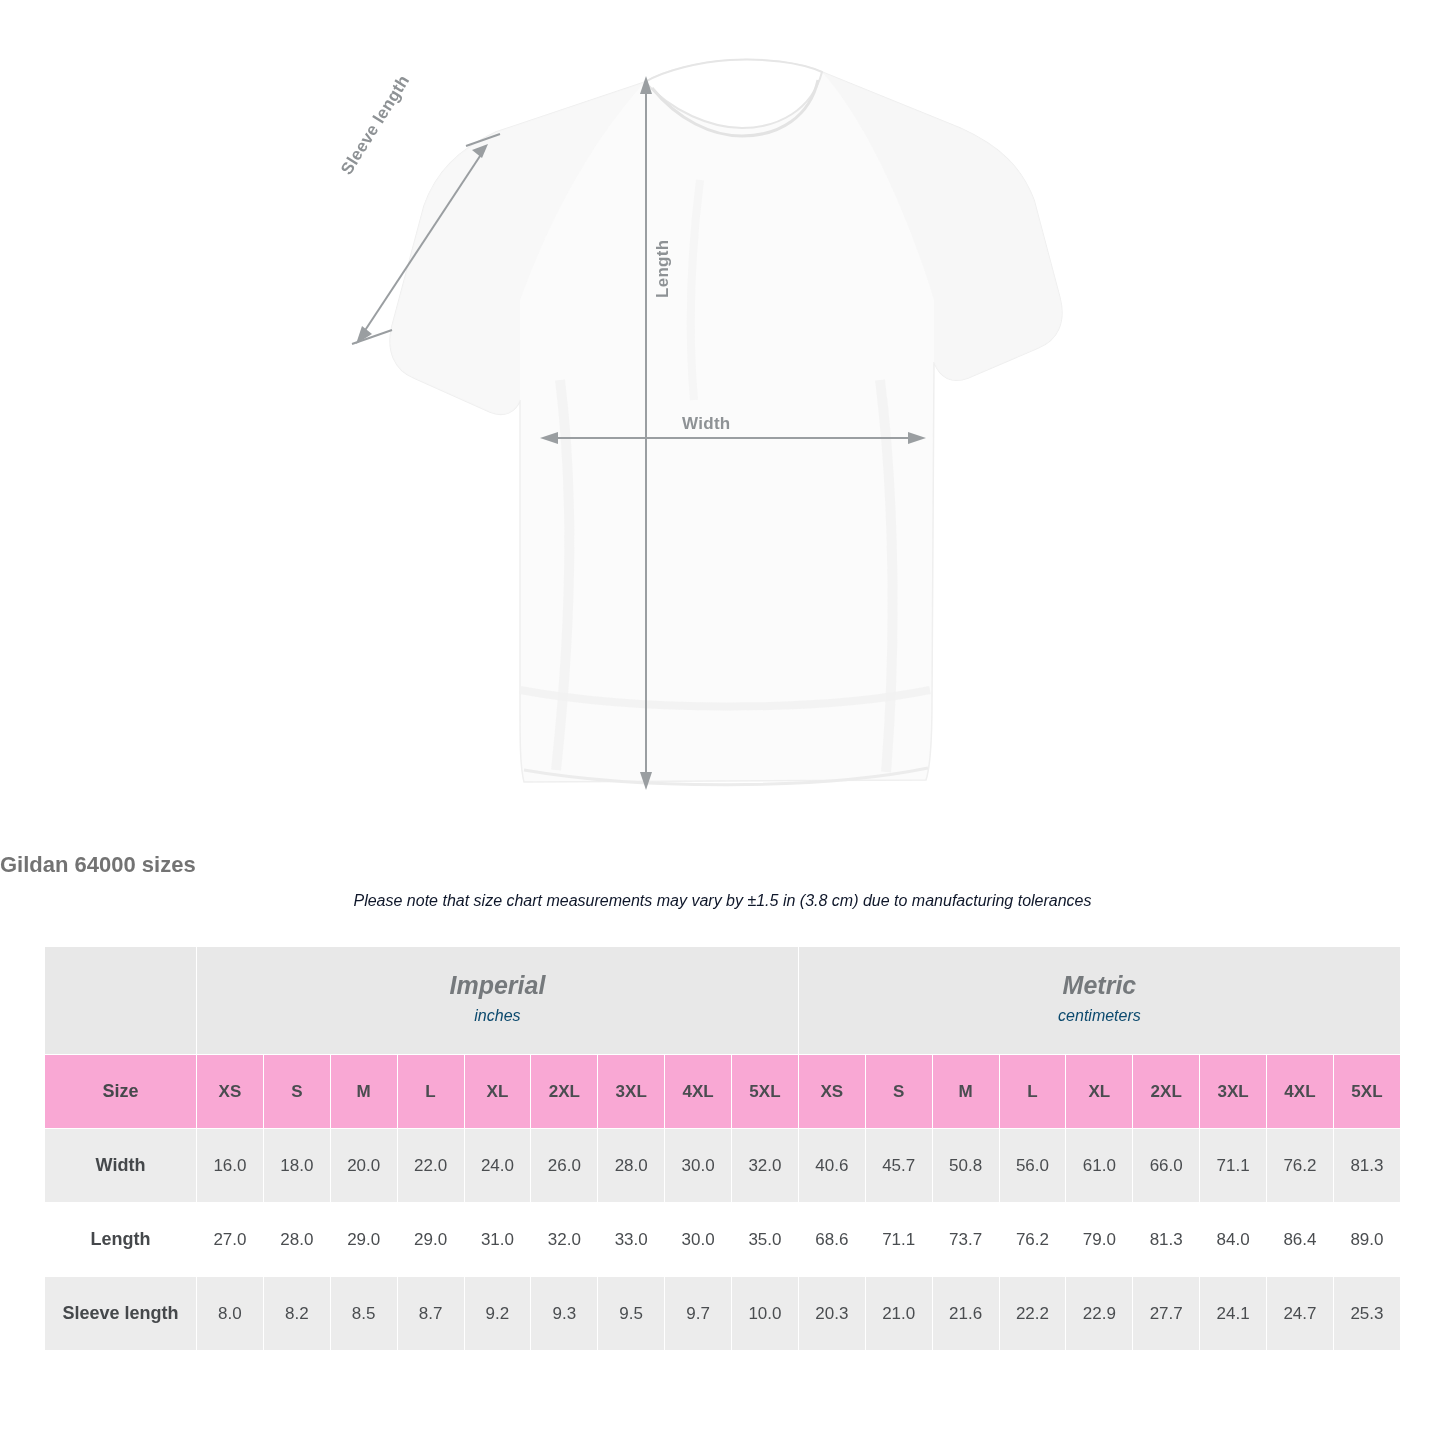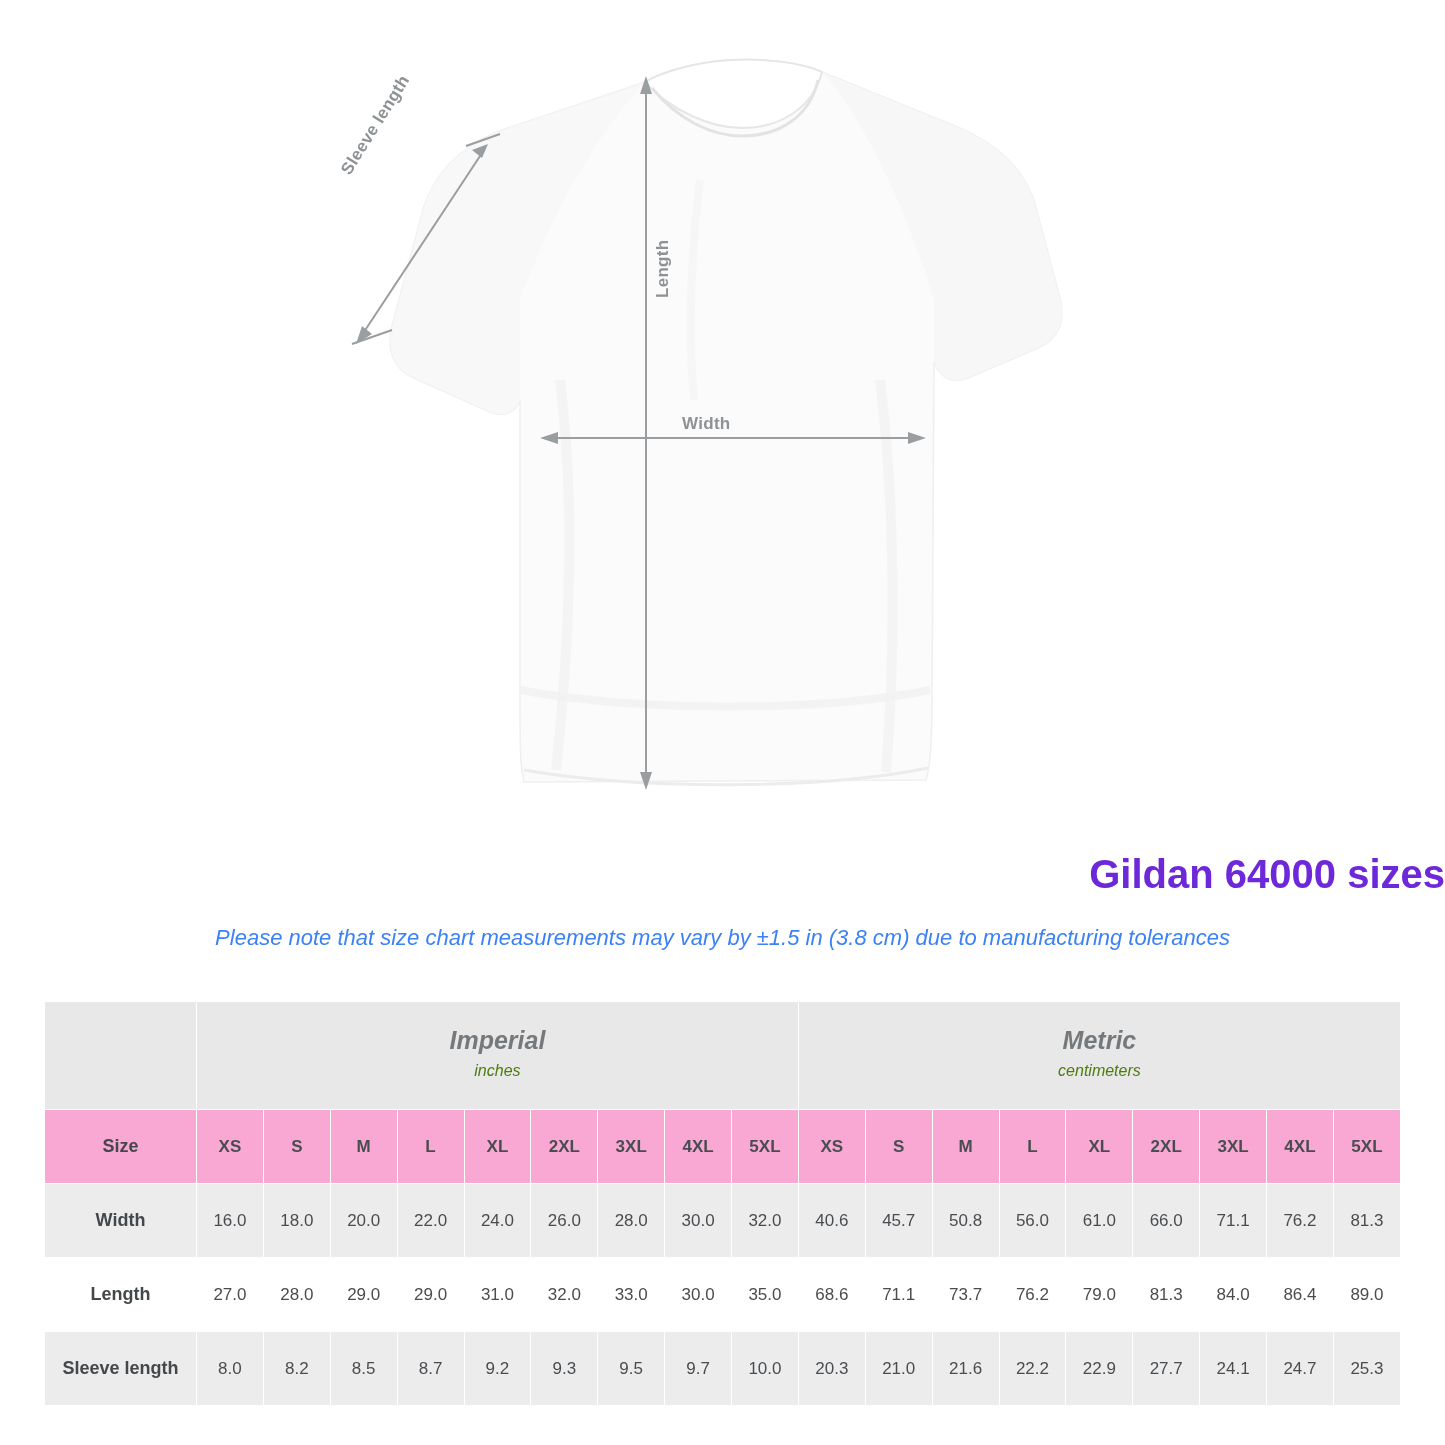--- a/index.html
+++ b/index.html
@@ -48,33 +48,33 @@
     transform: rotate(-90deg);
     transform-origin: left top;
   }
   .label-width {
     left: 682px;
     top: 414px;
   }
 
   
   .title {
-    text-align: right;
-    font-size: 40px;
-    font-weight: bold;
-    color: #6d28d9;
+    text-align: left;
+    font-size: 22px;
+    font-weight: bold;
+    color: #737373;
     margin: 0;
     padding-top: 22px;
   }
   .subtitle {
     text-align: center;
-    font-size: 22px;
+    font-size: 16px;
     font-style: italic;
-    color: #3b82f6;
-    margin: 14px;
+    color: #0f172a;
+    margin: 0;
     padding-top: 14px;
   }
 
   
   .table-wrap {
     padding: 36px 44px 0 44px;
   }
   table.size-table {
     width: 100%;
     border-collapse: collapse;
@@ -95,21 +95,21 @@
   .unit-head .unit-name {
     font-size: 25px;
     font-weight: bold;
     font-style: italic;
     color: #75797c;
     line-height: 1.25;
   }
   .unit-head .unit-sub {
     font-size: 16px;
     font-style: italic;
-    color: #4d7c0f;
+    color: #0c4a6e;
     line-height: 1.8;
   }
   .row-size td {
     background: #f9a8d4;
     height: 74px;
     font-weight: bold;
     font-size: 18px;
     color: #45484b;
   }
   .row-size td.label-cell,

